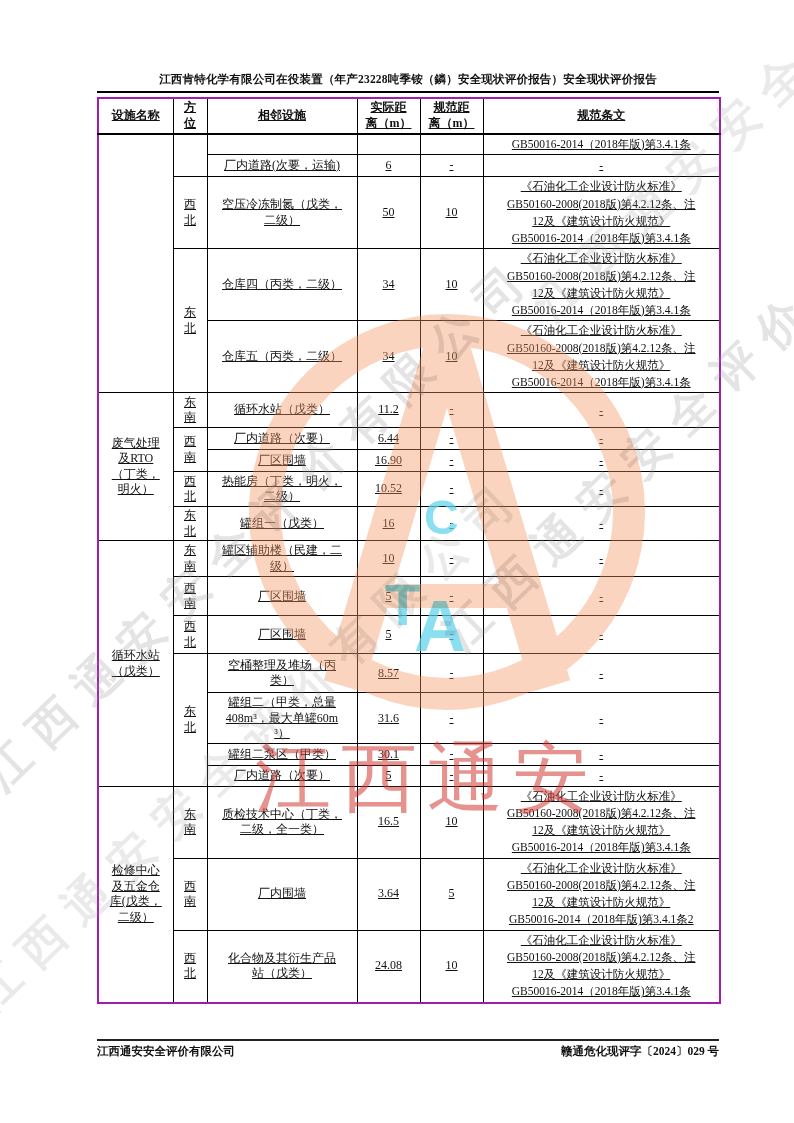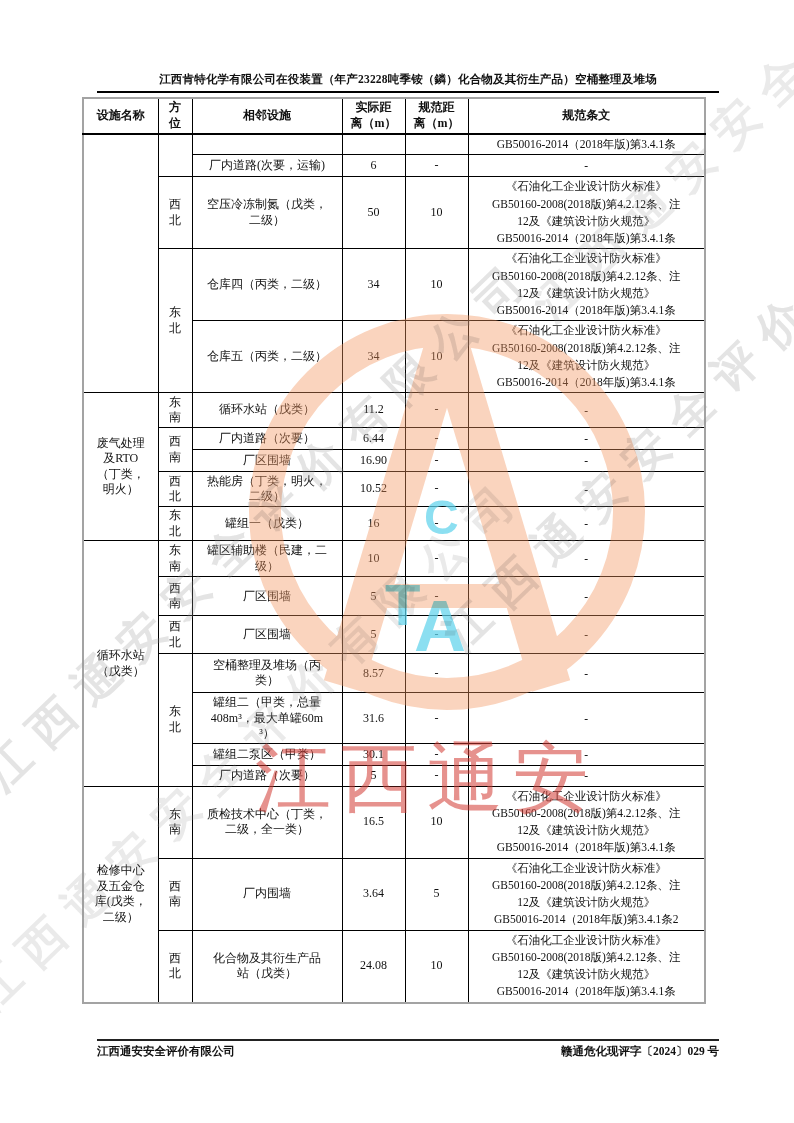--- a/index.html
+++ b/index.html
@@ -14,23 +14,24 @@
     position:absolute; top:72px; left:97px; width:622px;
     text-align:center; font-size:11.5px; font-weight:bold; letter-spacing:0.2px;
     white-space:nowrap;
   }
   .title-rule {
     position:absolute; top:91px; left:97px; width:622px;
     border-top:2px solid #000;
   }
 
   table.main {
-    position:absolute; left:82px; top:97px; width:622px;
+    position:absolute; left:97px; top:97px; width:622px;
     border-collapse:collapse; table-layout:fixed;
-    border:2px solid #a3a3a3;
+    border:2px solid #a21caf;
+    text-decoration:underline;
   }
   th, td {
     border:1px solid #000; text-align:center; vertical-align:middle;
     white-space:pre-line; padding:1px 2px; line-height:1.3; font-size:12px;
     overflow:hidden;
   }
   th { font-weight:bold; border-bottom:2px solid #000; }
   td.clause { font-size:11.5px; line-height:1.5; }
   tr.h19{height:19px} tr.h22{height:22px} tr.h18{height:18px}
   tr.h34{height:34px} tr.h35{height:35px} tr.h36{height:36px}
@@ -75,21 +76,21 @@
     position:absolute; left:255px; top:728px;
     font-size:76px; font-weight:normal; letter-spacing:10px; white-space:nowrap;
     color:rgba(209,57,50,0.55); mix-blend-mode:multiply;
   }
 </style>
 </head>
 <body>
 
 <div class="page">
 
-  <div class="doc-title">江西肯特化学有限公司在役装置（年产23228吨季铵（鏻）化合物及其衍生产品）空桶整理及堆场</div>
+  <div class="doc-title">江西肯特化学有限公司在役装置（年产23228吨季铵（鏻）安全现状评价报告）安全现状评价报告</div>
   <div class="title-rule"></div>
 
   <table class="main">
     <colgroup>
       <col style="width:75px">
         <col style="width:34px">
         <col style="width:150px">
       <col style="width:63px">
         <col style="width:63px">
         <col style="width:237px">

